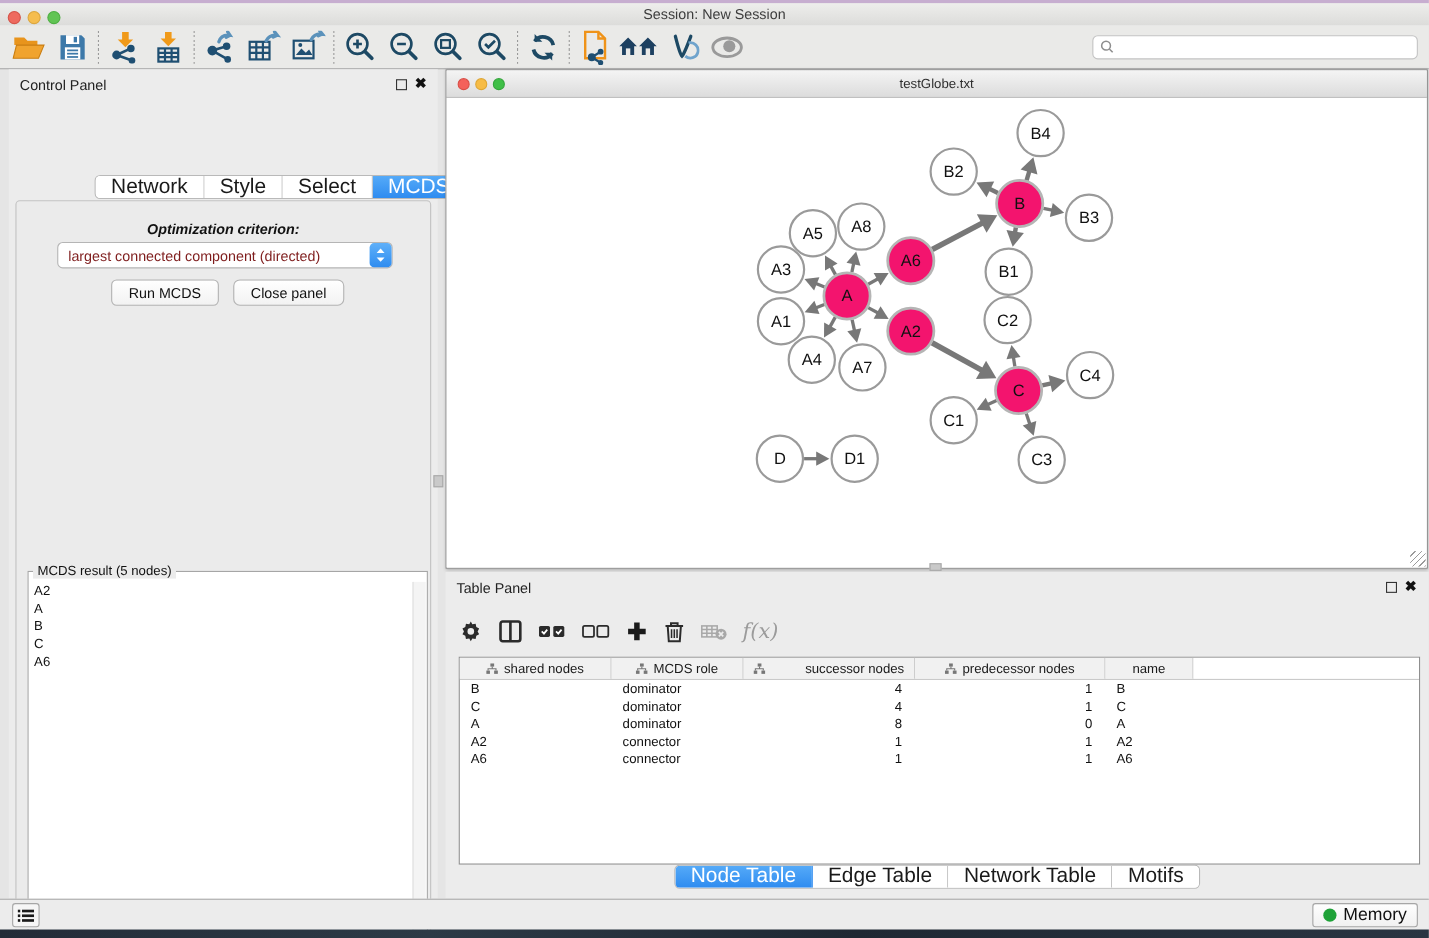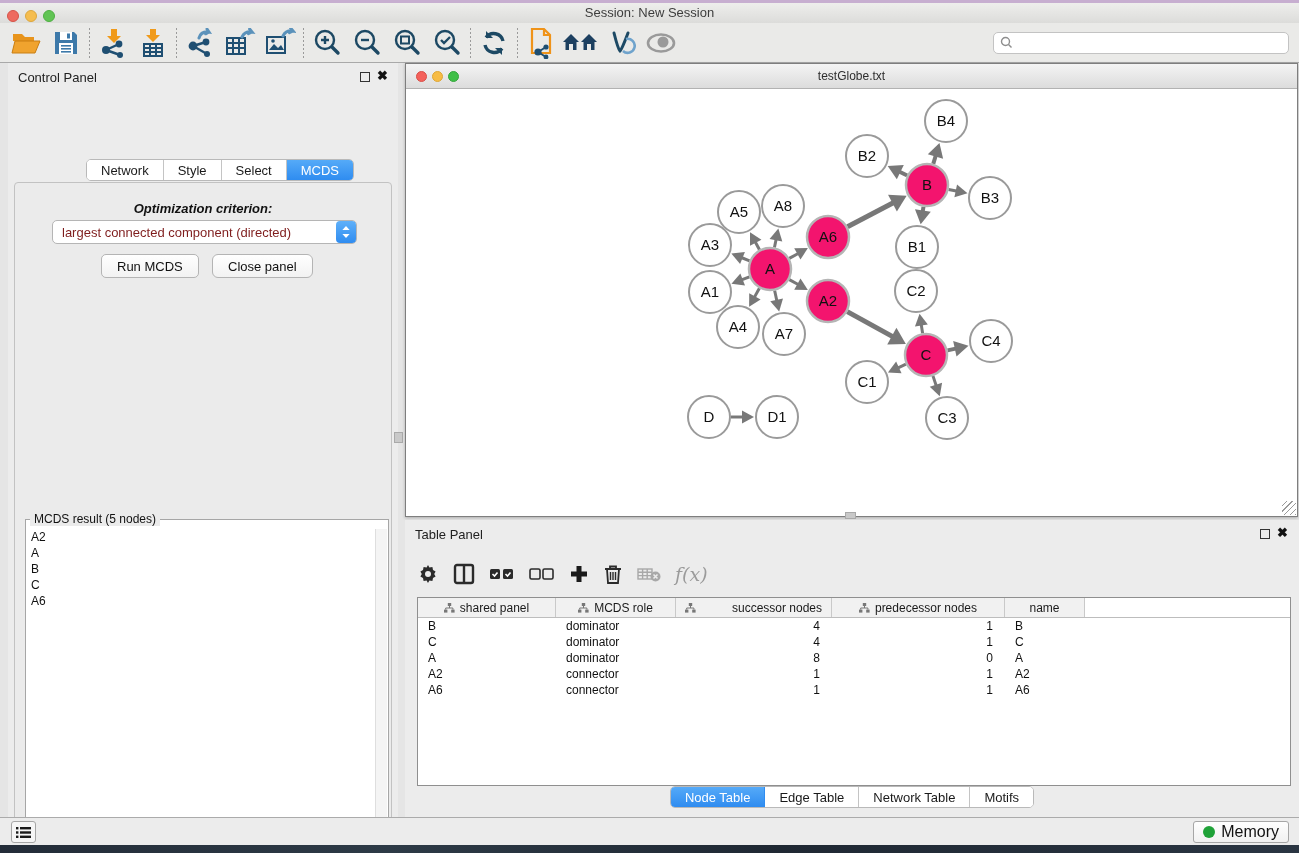--- a/index.html
+++ b/index.html
@@ -38,21 +38,21 @@
   #control-panel { left:8px; top:63px; width:390px; height:754px; background:#ececec; }
   .panel-head { position:absolute; left:0; top:0; width:100%; height:28px; }
   .panel-title { position:absolute; left:10px; top:7px; font-size:13px; color:#222; }
   .float-ico { position:absolute; top:9px; width:10px; height:10px; border:1.5px solid #333; }
   .close-ico { position:absolute; top:6px; font-size:13px; font-weight:bold; color:#111; line-height:14px; }
   #cp-float { right:28px; } #cp-close { right:10px; }
 
   #cp-tabs { position:absolute; left:78px; top:96px; height:22px; display:flex;
     border:1px solid #b9b9b9; border-radius:5px; overflow:hidden; background:#fff; }
   .seg-tab { height:100%; display:flex; align-items:center; justify-content:center;
-    font-size:13px; color:#1a1a1a; background:#fff; border-right:1px solid #c4c4c4; padding:4px 14px; }
+    font-size:19px; color:#1a1a1a; background:#fff; border-right:1px solid #c4c4c4; padding:4px 14px; }
   .seg-tab:last-child { border-right:none; }
   .seg-tab.active { background:linear-gradient(#55aaf8,#2f8cf0); color:#fff; border-color:#2f8cf0; }
 
   #cp-body { position:absolute; left:6px; top:119px; width:378px; height:688px;
     border:1px solid #c2c2c2; border-radius:4px; background:#ebebeb; }
   #opt-label { position:absolute; left:0; top:18px; width:100%; text-align:center;
     font-size:13px; font-weight:bold; color:#111;font-style:italic; }
   #criterion-select { position:absolute; left:37px; top:37px; width:305px; height:24px;
     background:#fff; border:1px solid #b5b5b5; border-radius:5px; display:flex; align-items:center; }
   #criterion-select .val { flex:1; font-size:13px; color:#7f1d1d; padding-left:9px; white-space:nowrap; }
@@ -490,21 +490,21 @@
 
     <div id="node-table">
       <div id="nt-header">
           <div class="nt-hcell" style="width: 138px;">
             <svg width="11" height="10" viewBox="0 0 11 10">
               <rect x="3.8" y="0" width="3.4" height="3" fill="#777"></rect>
               <rect x="0" y="6.6" width="3.4" height="3" fill="#777"></rect>
               <rect x="7.2" y="6.6" width="3.4" height="3" fill="#777"></rect>
               <path d="M5.5 3 v2 M1.7 6.6 V5 h7.2 v1.6" stroke="#777" fill="none"></path>
             </svg>
-            <span>shared panel</span>
+            <span>shared nodes</span>
           </div>
           <div class="nt-hcell" style="width: 120px;">
             <svg width="11" height="10" viewBox="0 0 11 10">
               <rect x="3.8" y="0" width="3.4" height="3" fill="#777"></rect>
               <rect x="0" y="6.6" width="3.4" height="3" fill="#777"></rect>
               <rect x="7.2" y="6.6" width="3.4" height="3" fill="#777"></rect>
               <path d="M5.5 3 v2 M1.7 6.6 V5 h7.2 v1.6" stroke="#777" fill="none"></path>
             </svg>
             <span>MCDS role</span>
           </div>

